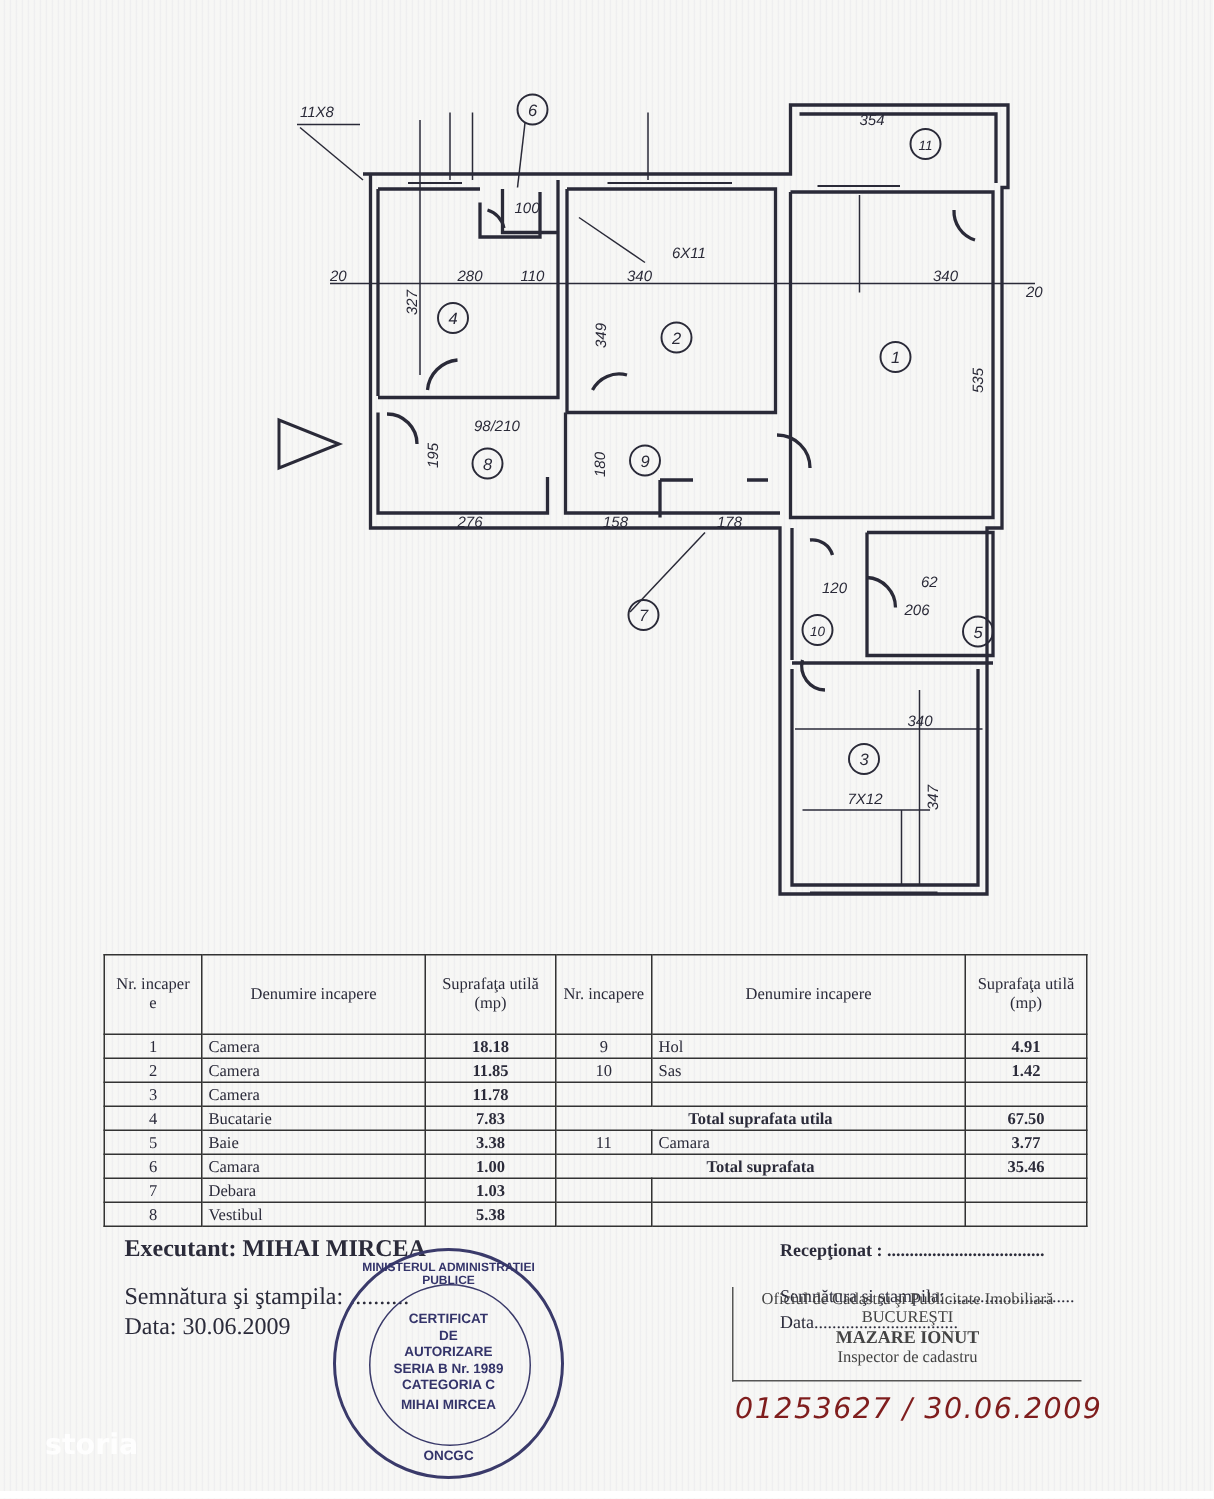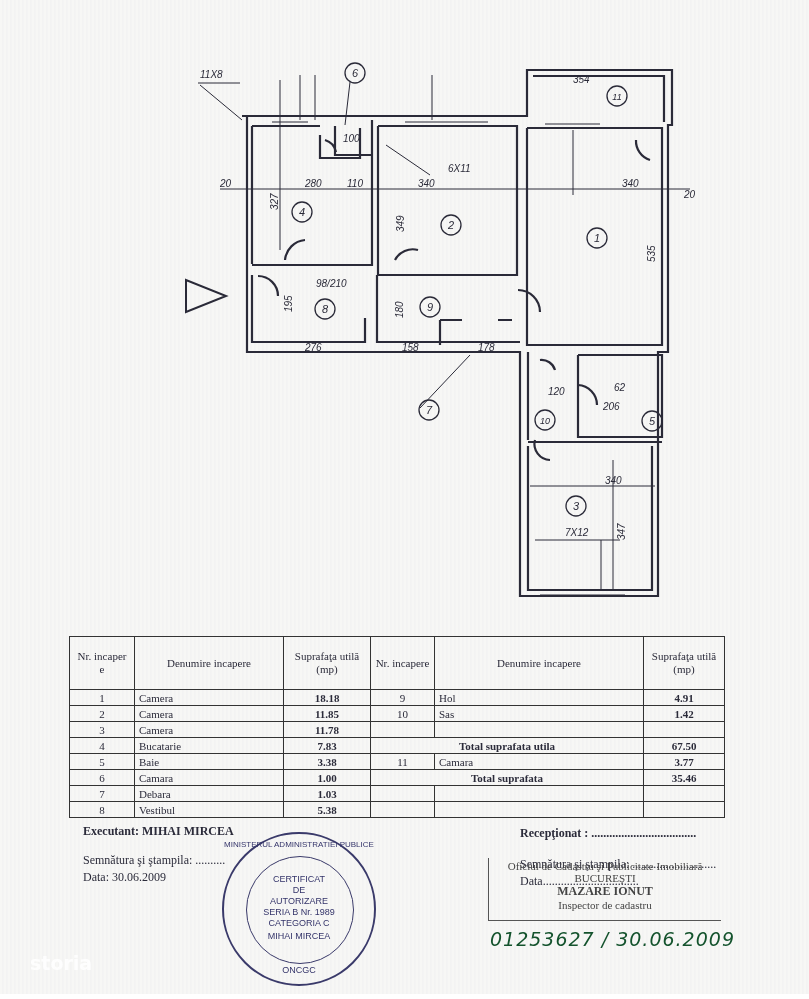--- a/index.html
+++ b/index.html
@@ -16,28 +16,28 @@
   table.rooms td, table.rooms th { border:1.5px solid #333; padding:0 4px; height:15px; line-height:14px; }
   table.rooms th { font-weight:normal; font-size:11px; text-align:center; height:52px; line-height:13px; }
   .c-nr { width:56px; text-align:center; }
   .c-name { width:140px; }
   .c-area { width:78px; text-align:center; font-weight:bold; }
   .c-nr2 { width:55px; text-align:center; }
   .c-name2 { width:200px; }
   .c-area2 { width:72px; text-align:center; font-weight:bold; }
   .bold { font-weight:bold; }
   .center { text-align:center; }
-  .footer-left { position:absolute; left:83px; top:830px; font-size:12px; }
+  .footer-left { position:absolute; left:83px; top:830px; font-size:16px; }
   .footer-left div { margin-bottom:10px; }
   .footer-right { position:absolute; left:472px; top:826px; font-size:12px;margin-left:48px; }
   .stamp-round { position:absolute; left:222px; top:832px; width:150px; height:150px; border:2.5px solid #3a3a6a; border-radius:50%; }
   .stamp-round .inner { position:absolute; left:22px; top:22px; width:106px; height:106px; border:1.5px solid #3a3a6a; border-radius:50%; }
-  .stamp-text { position:absolute; left:0; width:150px; text-align:center; font-family:"Liberation Sans", sans-serif; font-size:9px; color:#34346a; }
+  .stamp-text { position:absolute; left:0; width:150px; text-align:center; font-family:"Liberation Sans", sans-serif; font-size:9px; color:#34346a;font-weight:bold; }
   .stamp-rect { position:absolute; left:488px; top:858px; width:232px; height:62px; border-left:1.5px solid #555; border-bottom:1.5px solid #555; font-size:11px; text-align:center; color:#444; }
-  .handwritten { position:absolute; left:490px; top:928px; font-family:"DejaVu Sans", sans-serif; font-style:italic; font-size:19px; color:#14532d; letter-spacing:1px; }
+  .handwritten { position:absolute; left:490px; top:928px; font-family:"DejaVu Sans", sans-serif; font-style:italic; font-size:19px; color:#7f1d1d; letter-spacing:1px; }
   .watermark { position:absolute; left:30px; top:952px; font-family:"DejaVu Sans", sans-serif; font-weight:bold; font-size:19px; color:#ffffff; opacity:0.9; }
   .bottom-strip { position:absolute; left:0; top:994px; width:809px; height:5px; background:#fff; }
 </style>
 </head>
 <body>
 
 <div class="plan">
   <svg width="809" height="630" viewBox="0 0 809 630" xmlns="http://www.w3.org/2000/svg">
     <g fill="none" stroke="#2a2a38" stroke-width="2.2">
 

